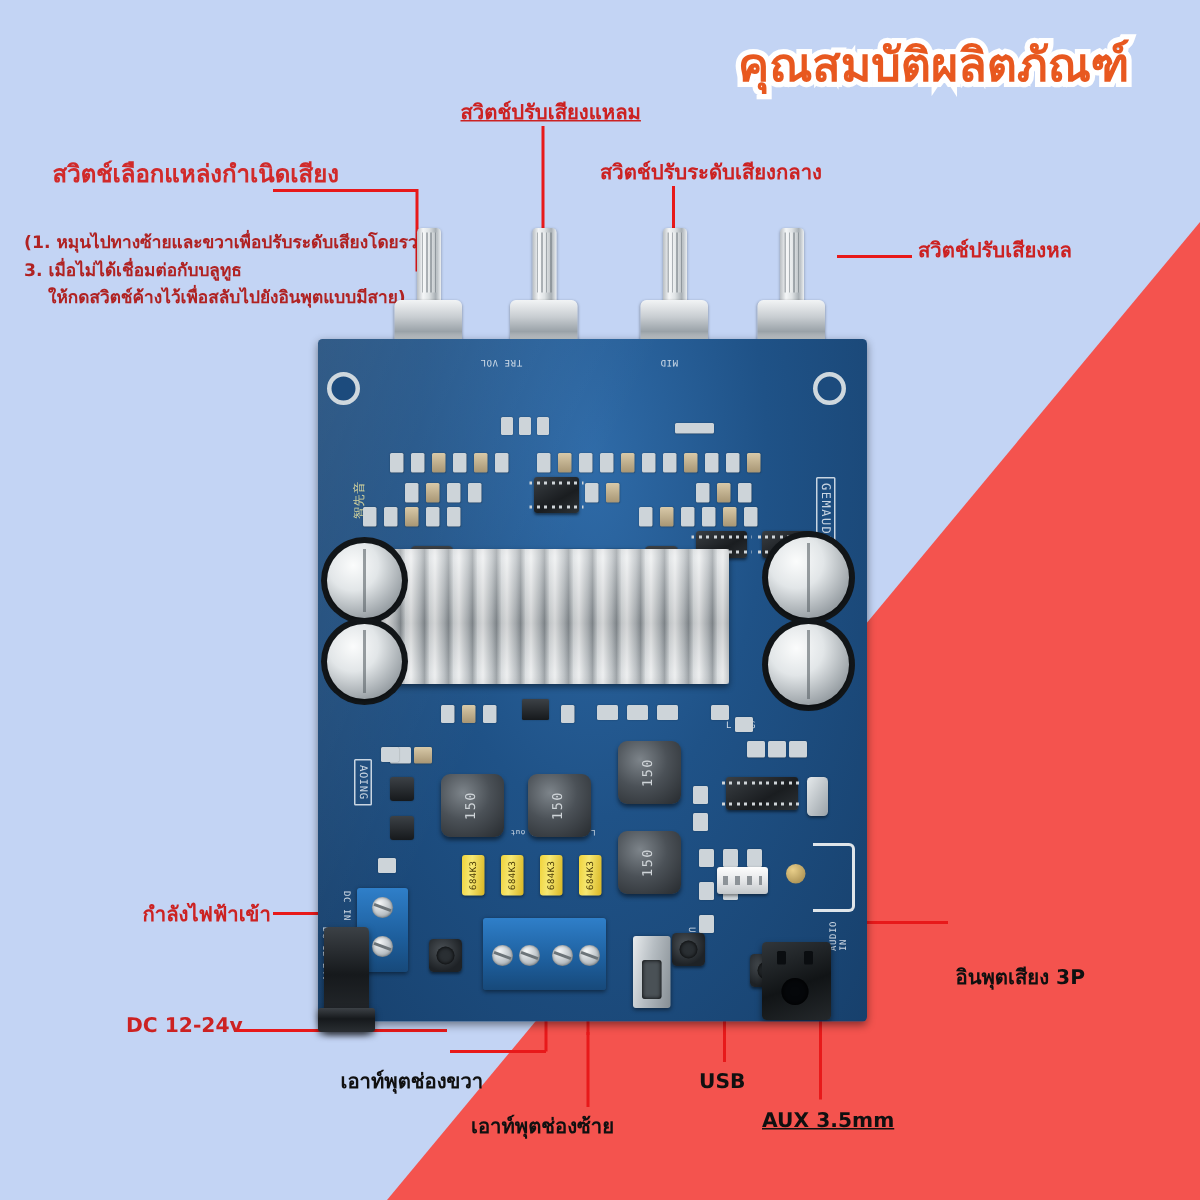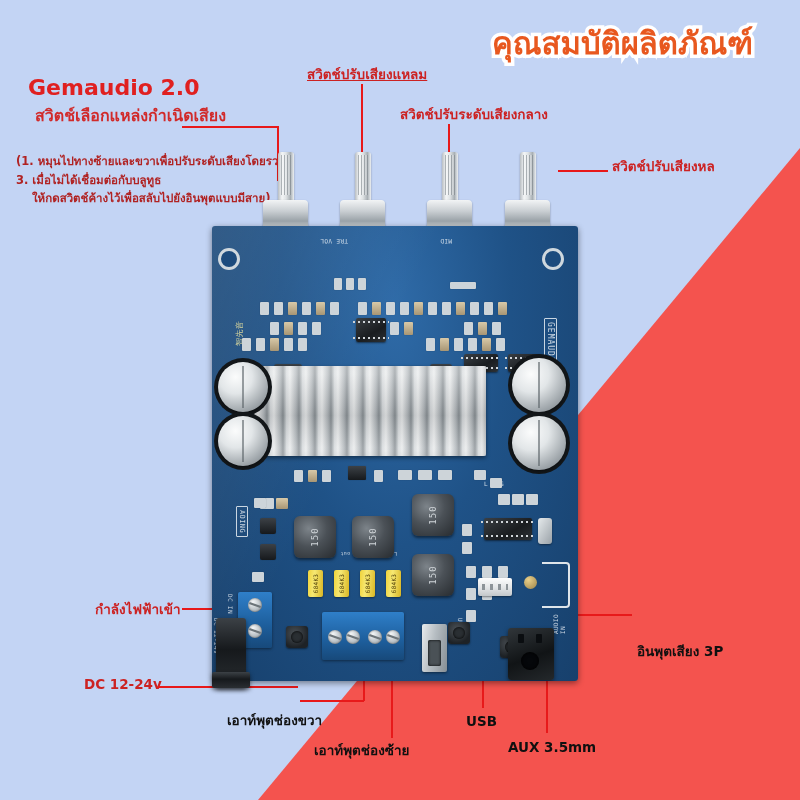--- a/index.html
+++ b/index.html
@@ -264,42 +264,41 @@
 <div id="stage">
 
   <div class="bg-blue"></div>
   <div class="bg-red"></div>
 
   <div class="title-wrap">
     <div class="title-stroke">คุณสมบัติผลิตภัณฑ์</div>
     <div class="title-fill">คุณสมบัติผลิตภัณฑ์</div>
   </div>
 
-  <div class="lead">Gemaudio 2.0</div>
   <div class="sub1">
     <div>สวิตช์เลือกแหล่งกำเนิดเสียง</div>
   </div>
   <div class="bullets">
     <div>(1. หมุนไปทางซ้ายและขวาเพื่อปรับระดับเสียงโดยรวม</div>
     <div>3. เมื่อไม่ได้เชื่อมต่อกับบลูทูธ</div>
     <div class="indent">ให้กดสวิตช์ค้างไว้เพื่อสลับไปยังอินพุตแบบมีสาย)</div>
   </div>
 
   <div class="callout" style="left:307px;top:63px;text-decoration:underline;">สวิตช์ปรับเสียงแหลม</div>
   <div class="callout" style="left:400px;top:103px;">สวิตช์ปรับระดับเสียงกลาง</div>
   <div class="callout" style="left:612px;top:155px;">สวิตช์ปรับเสียงหล</div>
 
   <div class="callout" style="left:95px;top:598px;">กำลังไฟฟ้าเข้า</div>
   <div class="callout" style="left:84px;top:676px;">DC 12-24v</div>
   <div class="callout darkred" style="left:637px;top:640px;">อินพุตเสียง 3P</div>
 
   <div class="callout darkred" style="left:227px;top:709px;">เอาท์พุตช่องขวา</div>
   <div class="callout darkred" style="left:314px;top:739px;">เอาท์พุตช่องซ้าย</div>
   <div class="callout darkred" style="left:466px;top:713px;">USB</div>
-  <div class="callout darkred" style="left:508px;top:739px;">AUX 3.5mm</div>
+  <div class="callout darkred" style="left:508px;top:739px;text-decoration:underline;">AUX 3.5mm</div>
 
   <div class="lline lh" style="left:182px;top:126px;width:96px;"></div>
   <div class="lline lv" style="left:277px;top:126px;height:55px;"></div>
 
   <div class="lline lv" style="left:361px;top:84px;height:74px;"></div>
 
   <div class="lline lv" style="left:448px;top:124px;height:43px;"></div>
 
   <div class="lline lh" style="left:558px;top:170px;width:50px;"></div>
 

